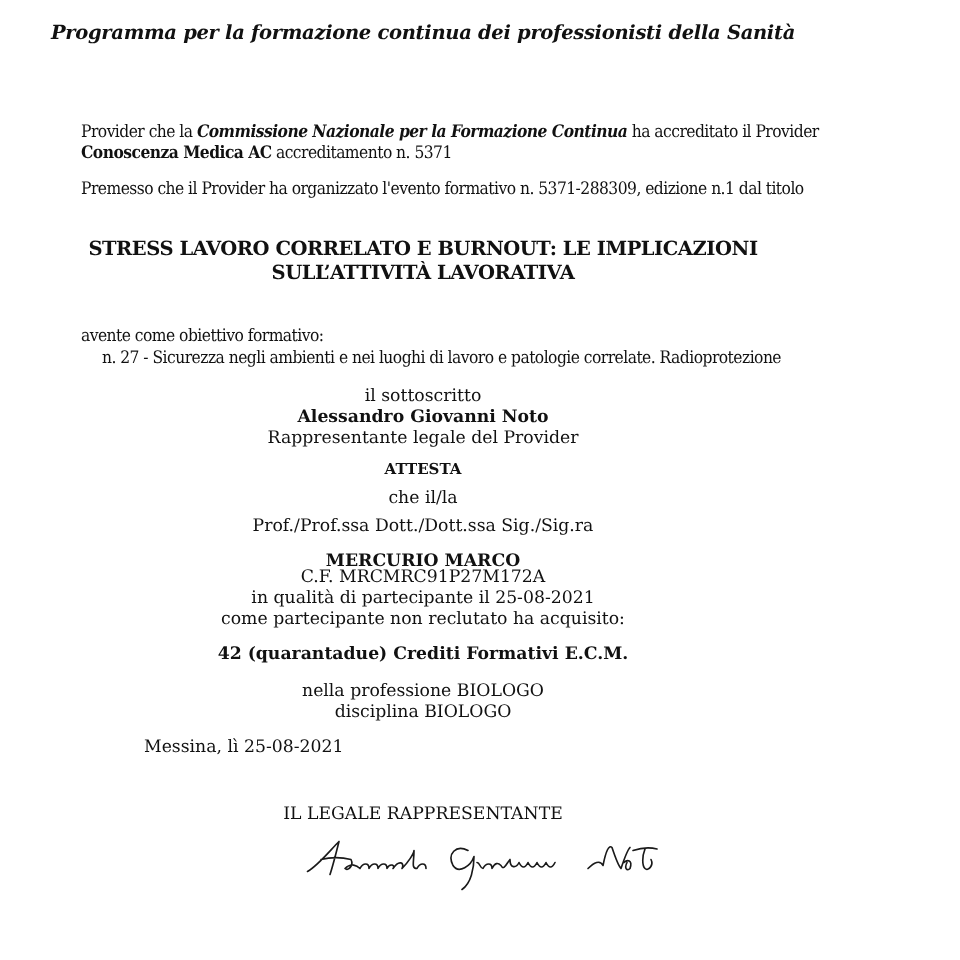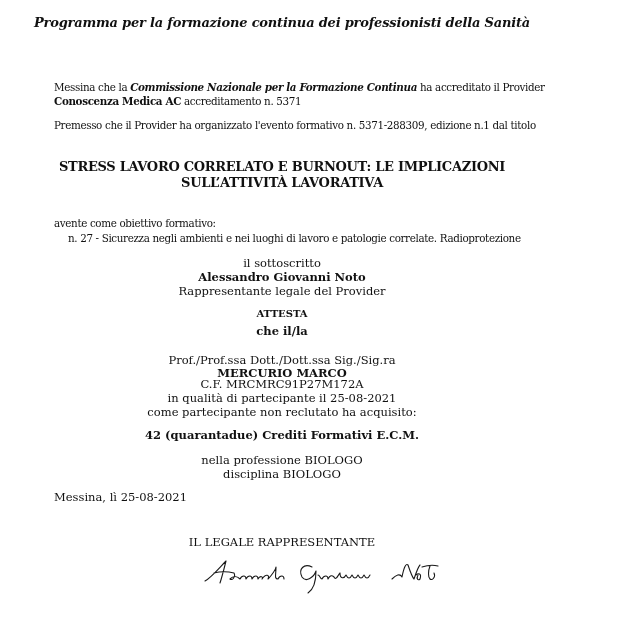--- a/index.html
+++ b/index.html
@@ -16,50 +16,50 @@
   .attesta { font-size:10px; font-weight:bold; }
   .sig { position:absolute; left:200px; top:553px; width:250px; height:45px; }
 </style>
 </head>
 <body>
 
 <div>
 
   <div class="line center serif header">Programma per la formazione continua dei professionisti della Sanità</div>
 
-  <div class="line left serif cond" style="top:80px;"><span>Messina che la </span><span class="bi">Commissione Nazionale per la Formazione Continua</span><span> ha accreditato il Provider</span></div>
+  <div class="line left serif cond" style="top:80px;"><span>Provider che la </span><span class="bi">Commissione Nazionale per la Formazione Continua</span><span> ha accreditato il Provider</span></div>
   <div class="line left serif cond" style="top:94px;"><span class="b">Conoscenza Medica AC</span><span> accreditamento n. 5371</span></div>
 
   <div class="line left serif cond" style="top:118px;">Premesso che il Provider ha organizzato l'evento formativo n. 5371-288309, edizione n.1 dal titolo</div>
 
   <div class="line center serif title" style="top:159px;">STRESS LAVORO CORRELATO E BURNOUT: LE IMPLICAZIONI</div>
   <div class="line center serif title" style="top:175px;">SULL’ATTIVITÀ LAVORATIVA</div>
 
   <div class="line left serif cond" style="top:216px;">avente come obiettivo formativo:</div>
   <div class="line serif cond" style="top:231px; left:68px;">n. 27 - Sicurezza negli ambienti e nei luoghi di lavoro e patologie correlate. Radioprotezione</div>
 
   <div class="line center serif" style="top:256px;">il sottoscritto</div>
   <div class="line center serif b" style="top:270px;">Alessandro Giovanni Noto</div>
   <div class="line center serif" style="top:284px;">Rappresentante legale del Provider</div>
 
   <div class="line center serif attesta" style="top:307px;">ATTESTA</div>
-  <div class="line center serif" style="top:324px;font-weight:bold;">che il/la</div>
+  <div class="line center serif" style="top:324px;">che il/la</div>
 
-  <div class="line center serif" style="top:353px;text-align:center;">Prof./Prof.ssa Dott./Dott.ssa Sig./Sig.ra</div>
+  <div class="line center serif" style="top:343px;text-align:center;">Prof./Prof.ssa Dott./Dott.ssa Sig./Sig.ra</div>
   <div class="line center serif b" style="top:366px;">MERCURIO MARCO</div>
   <div class="line center serif" style="top:377px;">C.F. MRCMRC91P27M172A</div>
   <div class="line center serif" style="top:391px;">in qualità di partecipante il 25-08-2021</div>
   <div class="line center serif" style="top:405px;">come partecipante non reclutato ha acquisito:</div>
 
   <div class="line center serif b" style="top:428px;">42 (quarantadue) Crediti Formativi E.C.M.</div>
 
   <div class="line center serif" style="top:453px;">nella professione BIOLOGO</div>
   <div class="line center serif" style="top:467px;">disciplina BIOLOGO</div>
 
-  <div class="line left serif" style="top:490px;">Messina, lì 25-08-2021</div>
+  <div class="line left serif" style="top:490px;margin-left:42px;">Messina, lì 25-08-2021</div>
 
   <div class="line center serif" style="top:535px;">IL LEGALE RAPPRESENTANTE</div>
 
   <svg class="sig" viewBox="0 0 250 45" aria-label="signature">
     <g fill="none" stroke="#1a1a1a" stroke-width="1.1" stroke-linecap="round" stroke-linejoin="round">
 
       <path d="M5 28 C12 24 20 14 26 8 C24 16 22 24 20 30 M14 20 C22 18 30 19 34 20 C36 24 32 28 30 26 C34 22 38 24 40 26 C42 22 46 22 46 26 C48 22 52 22 52 26 C54 22 58 22 58 26 C60 22 64 24 62 26 C66 20 70 22 68 26 C72 22 76 16 76 14 C76 22 74 26 78 26 C80 22 84 22 84 26"></path>
 
       <path d="M112 14 C104 10 98 16 102 24 C106 30 114 24 116 18 C116 26 114 36 108 40 M118 22 C120 22 120 26 122 26 C124 22 128 22 128 26 C130 22 132 22 134 24 C136 28 138 22 140 20 C140 26 144 26 146 22 C148 26 150 26 152 22 C154 26 156 26 158 22 C160 26 162 26 164 22 C166 26 168 26 170 22"></path>
 

